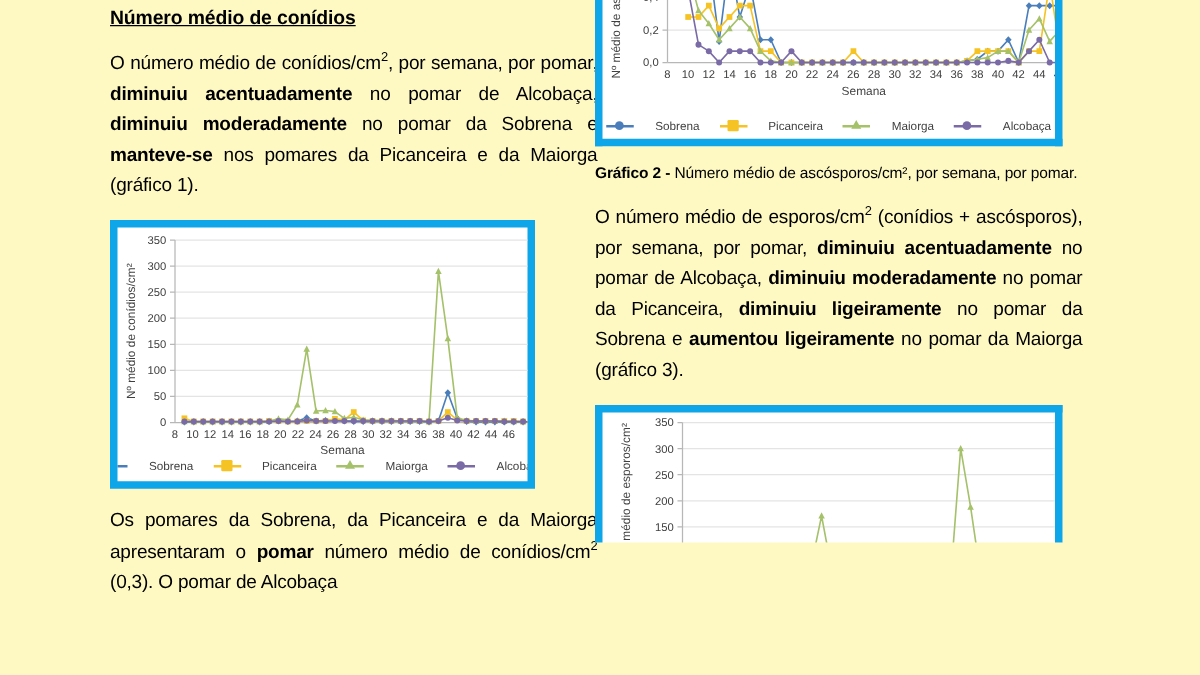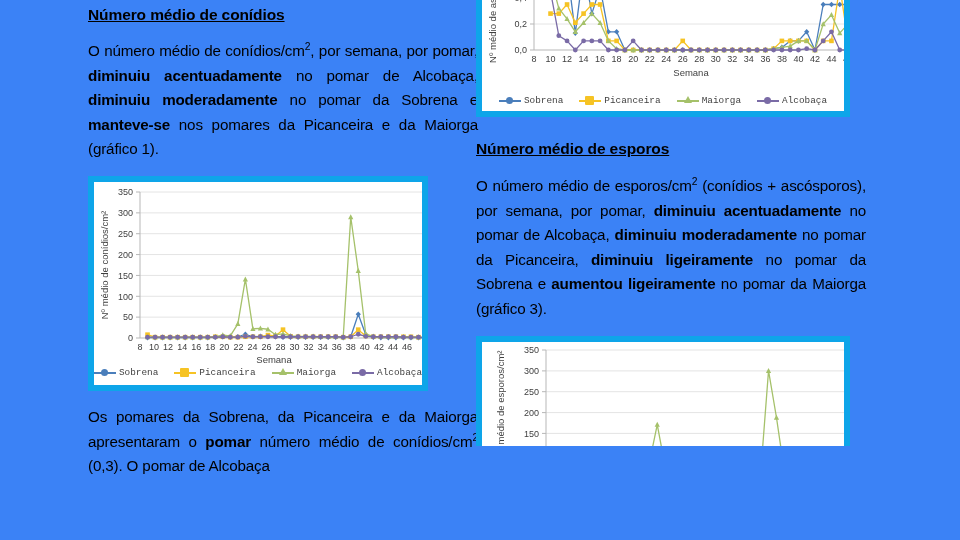--- a/index.html
+++ b/index.html
@@ -11,21 +11,21 @@
     width: 960px;
     height: 540px;
     overflow: hidden;
     font-family: "Liberation Sans", sans-serif;
     color: #000000;
     position: relative;
   }
   .page {
     position: absolute;
     inset: 0;
-    background: #3b82f6;
+    background: #fef9c3;
   }
   .col {
     position: absolute;
     top: 0;
     width: 390px;
   }
   .col-left { left: 88px; }
   .col-right { left: 476px; }
 
   h2.section-heading {
@@ -65,21 +65,21 @@
   .chart-svg { display: block; }
   .legend {
     display: flex;
     justify-content: center;
     align-items: center;
     gap: 16px;
     font-size: 9.4px;
     color: #3f3f3f;
     padding-top: 1px;
   }
-  .legend-item { display: flex; align-items: center; gap: 3px; white-space: nowrap; font-family: Liberation Mono, monospace; }
+  .legend-item { display: flex; align-items: center; gap: 17px; white-space: nowrap; }
   .legend-swatch { display: inline-block; width: 22px; height: 9px; position: relative; }
   .legend-swatch i {
     position: absolute; left: 0; top: 4px; width: 22px; height: 1.6px; display: block;
   }
   .legend-swatch b {
     position: absolute; left: 7px; top: 1px; width: 7px; height: 7px; display: block;
   }
   .lg-round b { border-radius: 50%; }
   .lg-sq b { border-radius: 1px; }
   .lg-tri b {
@@ -584,22 +584,22 @@
         <div class="legend-item">
           <span class="legend-swatch lg-round">
             <i style="background:#7A6BA6"></i>
               <b style="background:#7A6BA6"></b>
           </span>
           <span>Alcobaça</span>
         </div>
       </div>
     </div>
 
-
-    <h2 class="section-heading" style="margin-top:22px;">Número médio de esporos</h2>
+    <p class="caption" style="margin-top:13px;"><span class="b">Gráfico 2 - </span>Número médio de ascósporos/cm², por semana, por pomar.</p>
+
 
     <p class="body-text" style="margin-top:14px;">O número médio de esporos/cm<sup>2</sup> (conídios + ascósporos), por semana, por pomar, <span class="b">diminuiu acentuadamente</span> no pomar de Alcobaça, <span class="b">diminuiu moderadamente</span> no pomar da Picanceira, <span class="b">diminuiu ligeiramente</span> no pomar da Sobrena e <span class="b">aumentou ligeiramente</span> no pomar da Maiorga (gráfico 3).</p>
 
     <div class="chart-box" style="margin-top:14px; width:374px; height:110px; border-bottom:none; overflow:hidden;">
       <svg class="chart-svg" width="372" height="108" viewBox="0 0 372 108">
         <g stroke="#e4e4e4" stroke-width="1">
           <line x1="64" y1="8" x2="366" y2="8"></line>
           <line x1="64" y1="28.9" x2="366" y2="28.9"></line>
           <line x1="64" y1="49.7" x2="366" y2="49.7"></line>
           <line x1="64" y1="70.6" x2="366" y2="70.6"></line>

